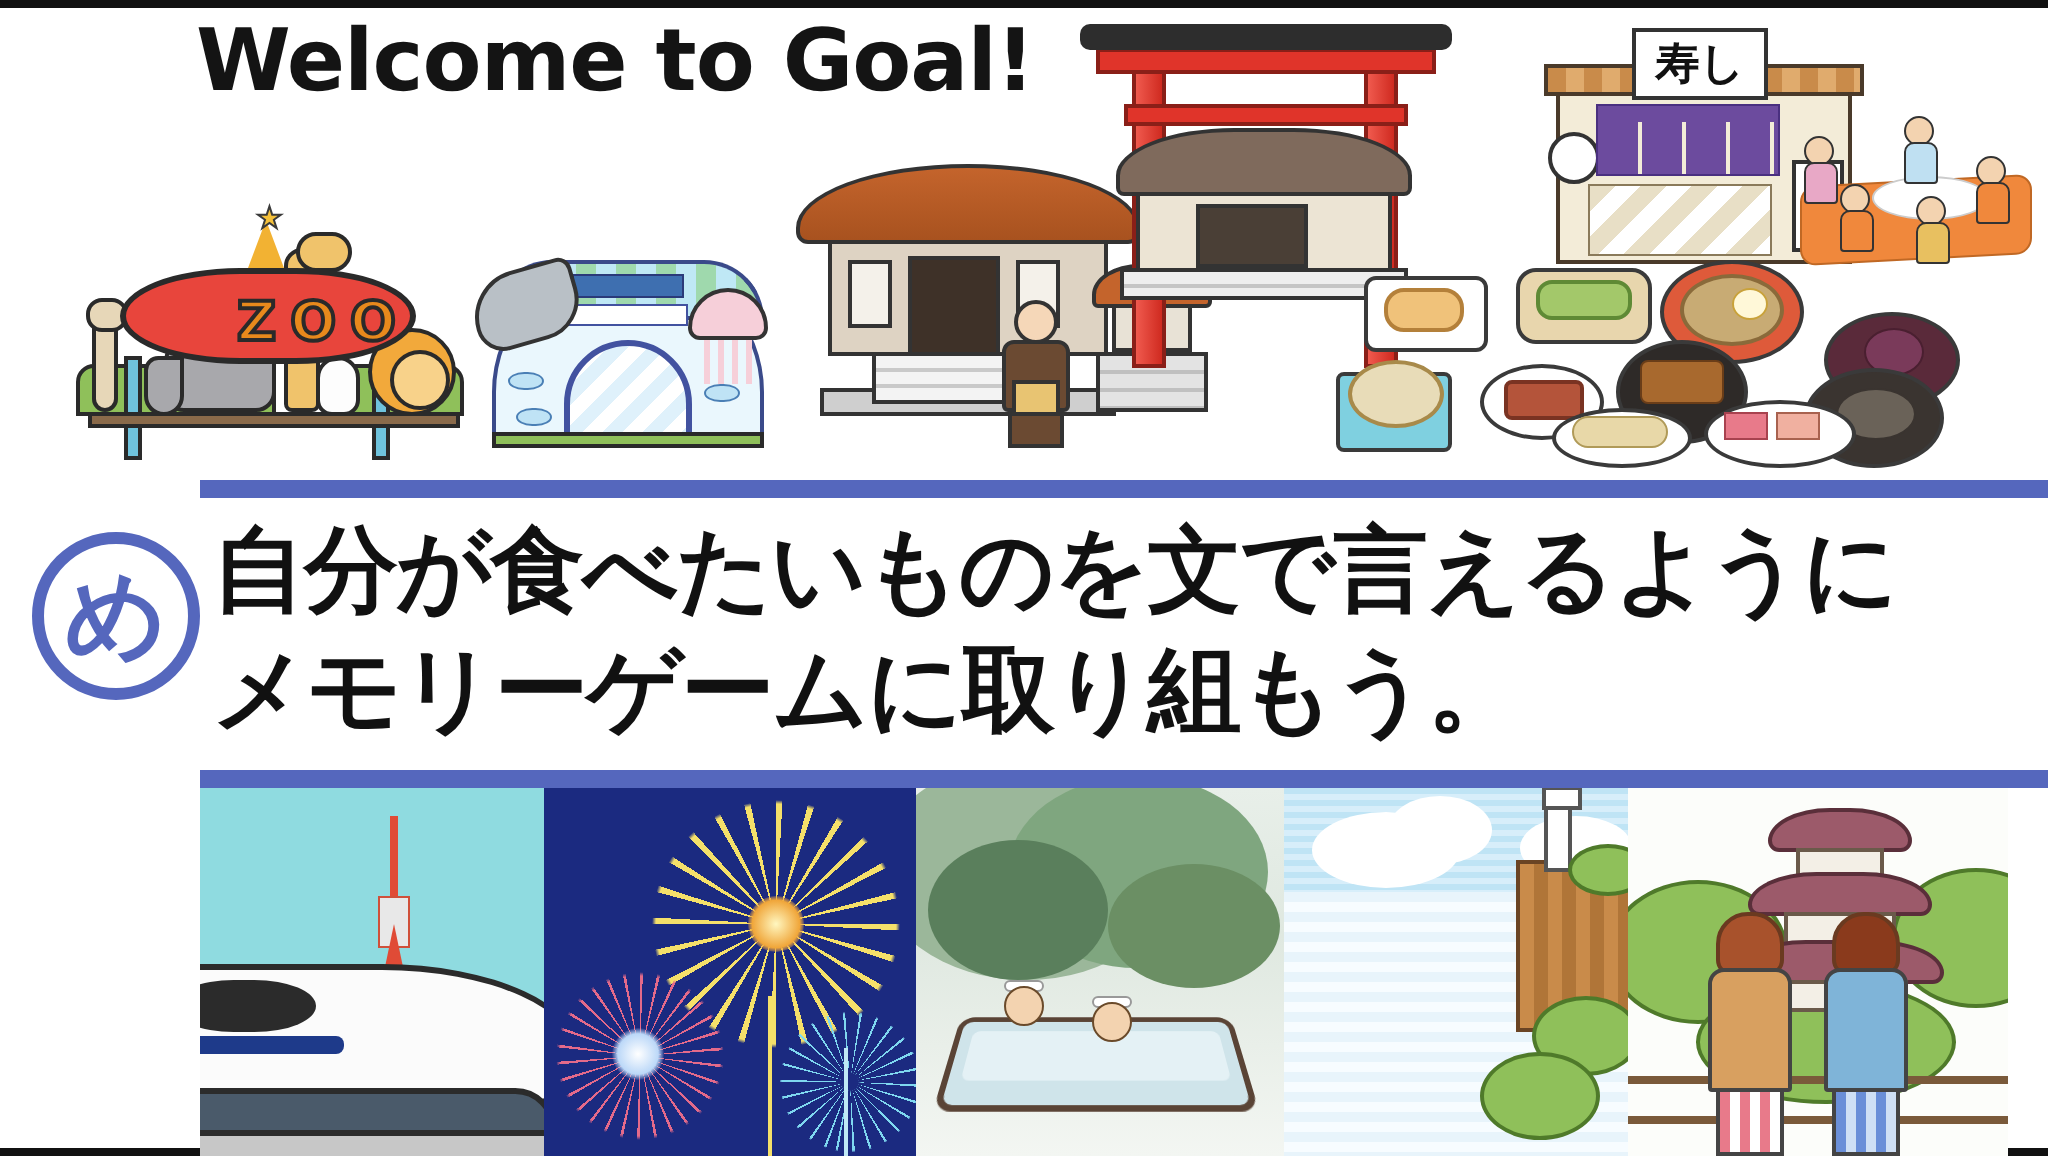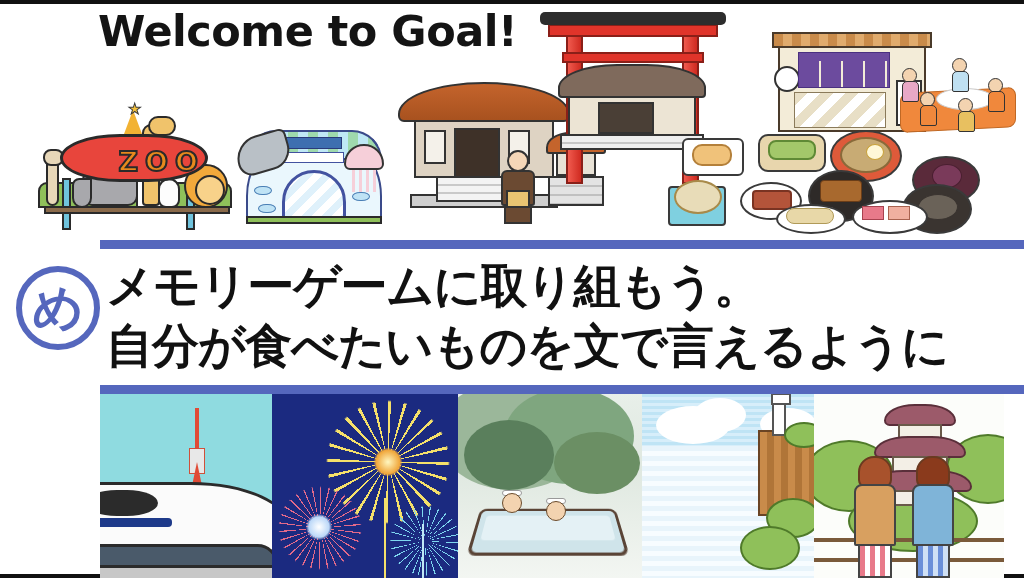--- a/index.html
+++ b/index.html
@@ -355,20 +355,21 @@
       <div class="m-head"></div>
     </div>
 
     <div class="ill sushi">
       <div class="su-body"></div>
       <div class="su-window"></div>
       <div class="su-lamp"></div>
       <div class="su-menu"></div>
       <div class="su-eaves"></div>
       <div class="su-noren"></div>
+      <div class="su-sign">寿し</div>
     </div>
 
     <div class="ill picnic">
       <div class="mat"></div>
       <div class="cloth"></div>
       <div class="pp" style="left:6px; top:14px;">
         <div class="h" style="background:#f3d3b0;"></div>
         <div class="b" style="background:#e8a8c6;"></div>
       </div>
       <div class="pp" style="left:56px; top:4px;">
@@ -420,22 +421,22 @@
     <div class="food f-plate" style="left:852px; top:196px; width:76px;height:34px;"></div>
     <div class="food" style="left:862px; top:202px; width:22px;height:14px; background:#e87a8a; border:1px solid #a8424f;"></div>
     <div class="food" style="left:888px; top:202px; width:22px;height:14px; background:#f0b0a0; border:1px solid #a8624f;"></div>
   </div>
 
   <div class="bar top"></div>
   <div class="bar bot"></div>
 
   <div class="me-circle">め</div>
   <div class="goal-lines">
+    <div class="gl">自分が食べたいものを文で言えるように</div>
     <div class="gl">メモリーゲームに取り組もう。</div>
-    <div class="gl">自分が食べたいものを文で言えるように</div>
   </div>
 
   <div class="strip">
 
     <div class="pane p-train">
       <div class="tower">
         <div class="tw-m"></div>
         <div class="tw-b"></div>
         <div class="tw-l"></div>
       </div>

